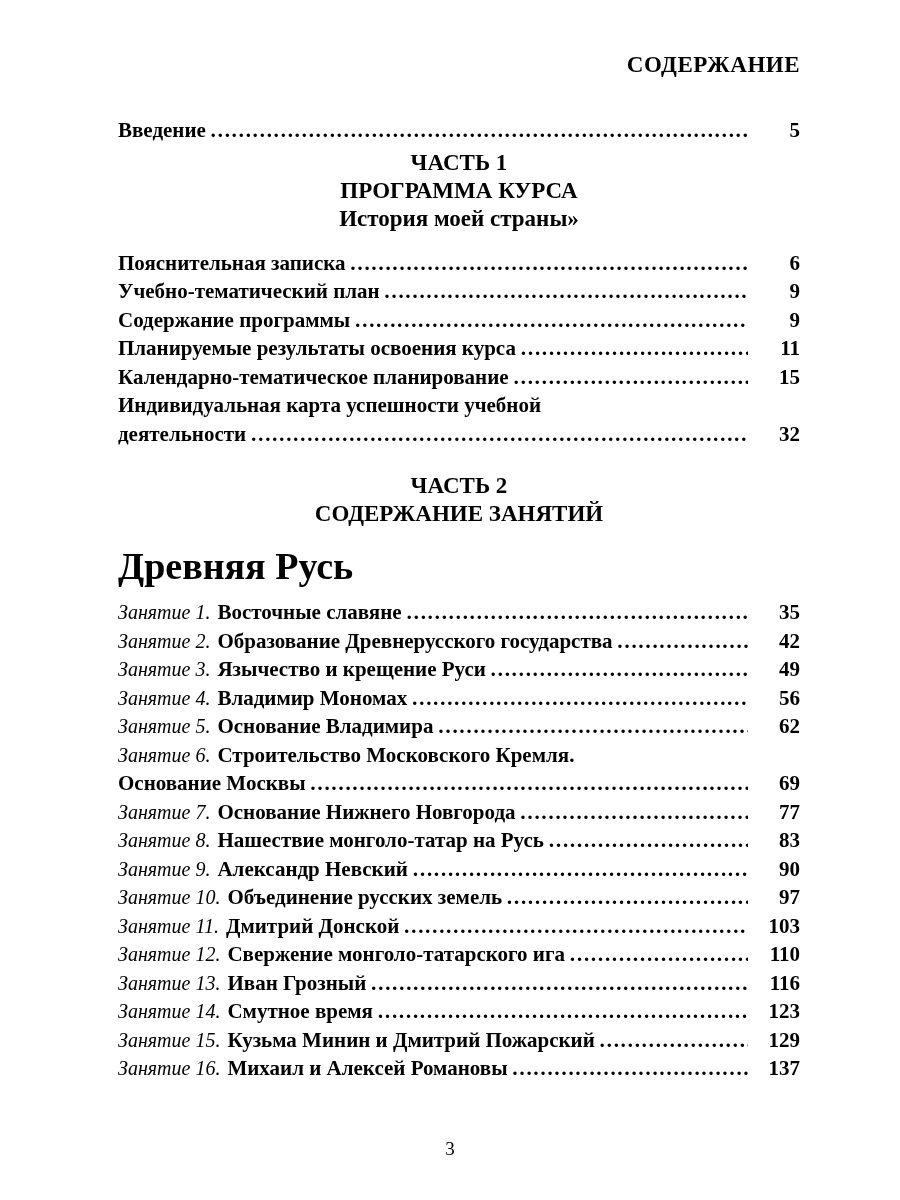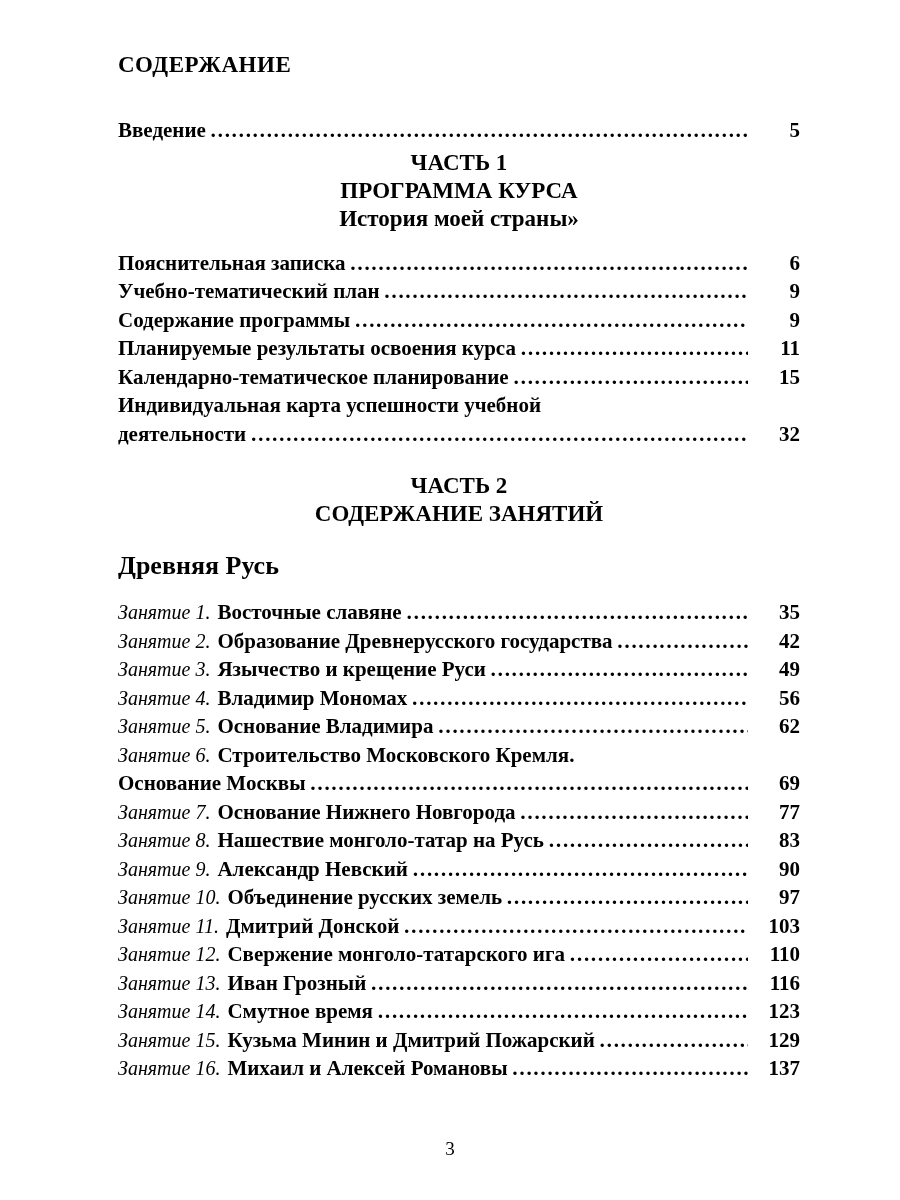--- a/index.html
+++ b/index.html
@@ -11,21 +11,21 @@
     color: #000000;
     font-family: "Liberation Serif", "DejaVu Serif", serif;
     overflow: hidden;
   }
   .content { padding: 50px 100px 0 118px; }
 
   .title {
     margin: 0 0 36px 0;
     font-size: 23px;
     font-weight: bold;
-    text-align: left;
+    text-align: right;
     letter-spacing: 0.5px;
     line-height: 30px;
   }
 
   .row {
     display: flex;
     align-items: baseline;
     font-size: 21px;
     font-weight: bold;
     line-height: 28.5px;
@@ -58,21 +58,21 @@
     text-align: center;
     font-weight: bold;
     font-size: 23px;
     line-height: 28px;
     margin: 4px 0 16px 0;
   }
   .part2-block { margin-top: 24px; margin-bottom: 4px; }
 
   .section-heading {
     margin: 20px 0 14px 0;
-    font-size: 26px;
+    font-size: 38px;
     font-weight: bold;
     text-align: left;
     line-height: 36px;
   }
 
   .footer {
     position: absolute;
     left: 0;
     right: 0;
     bottom: 40px;

